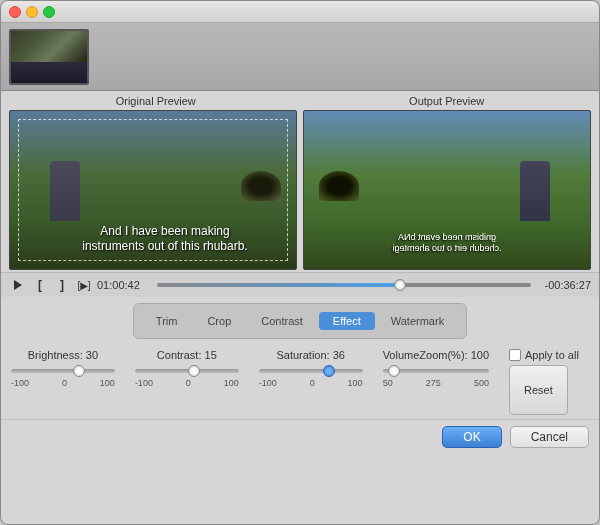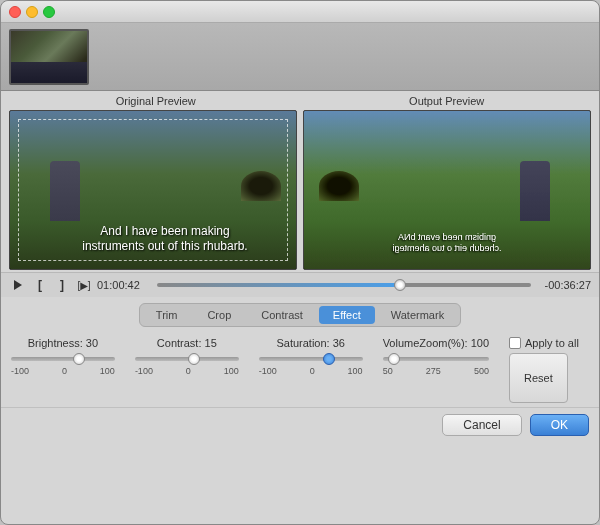--- a/index.html
+++ b/index.html
@@ -238,21 +238,21 @@
       align-items: center;
       justify-content: center;
       padding: 6px 0 4px;
       background: #d6d6d6;
       flex-shrink: 0;
     }
     .tabs-row {
       display: flex;
       background: #c4c4c4;
       border-radius: 6px;
-      padding: 2px;
+      padding: 8px;
       gap: 2px;
       border: 1px solid #aaa;
     }
     .tab {
       padding: 3px 14px;
       border-radius: 4px;
       font-size: 11px;
       color: #444;
       cursor: pointer;
     }
@@ -547,17 +547,17 @@
           <div class="checkbox"></div>
           <span class="apply-label">Apply to all</span>
         </div>
         <button class="reset-btn">Reset</button>
       </div>
 
     </div>
   </div>
 
   <div class="bottom-buttons">
+    <button class="dialog-btn dialog-btn-ok">OK</button>
     <button class="dialog-btn">Cancel</button>
-    <button class="dialog-btn dialog-btn-ok">OK</button>
   </div>
 
 </div>
 
 </body></html>

